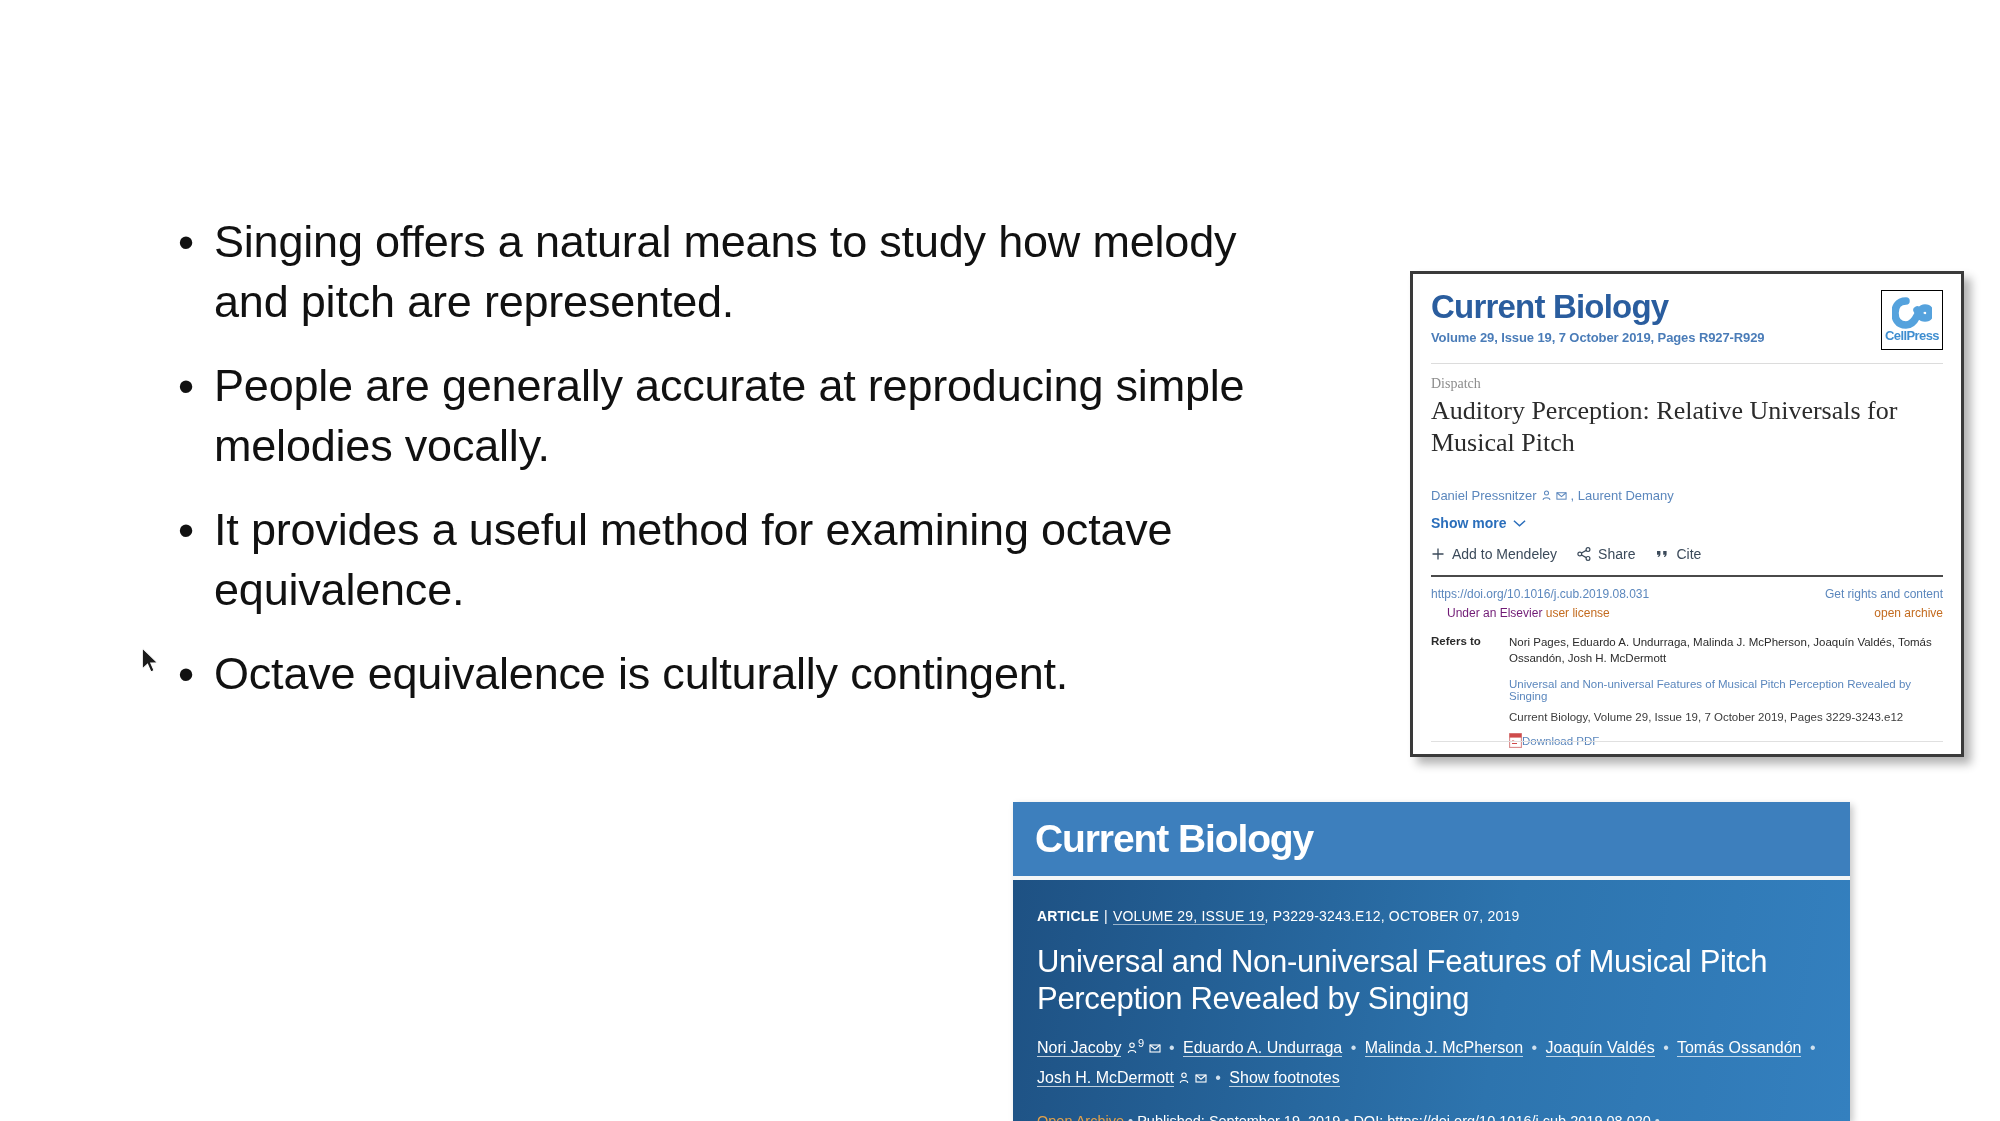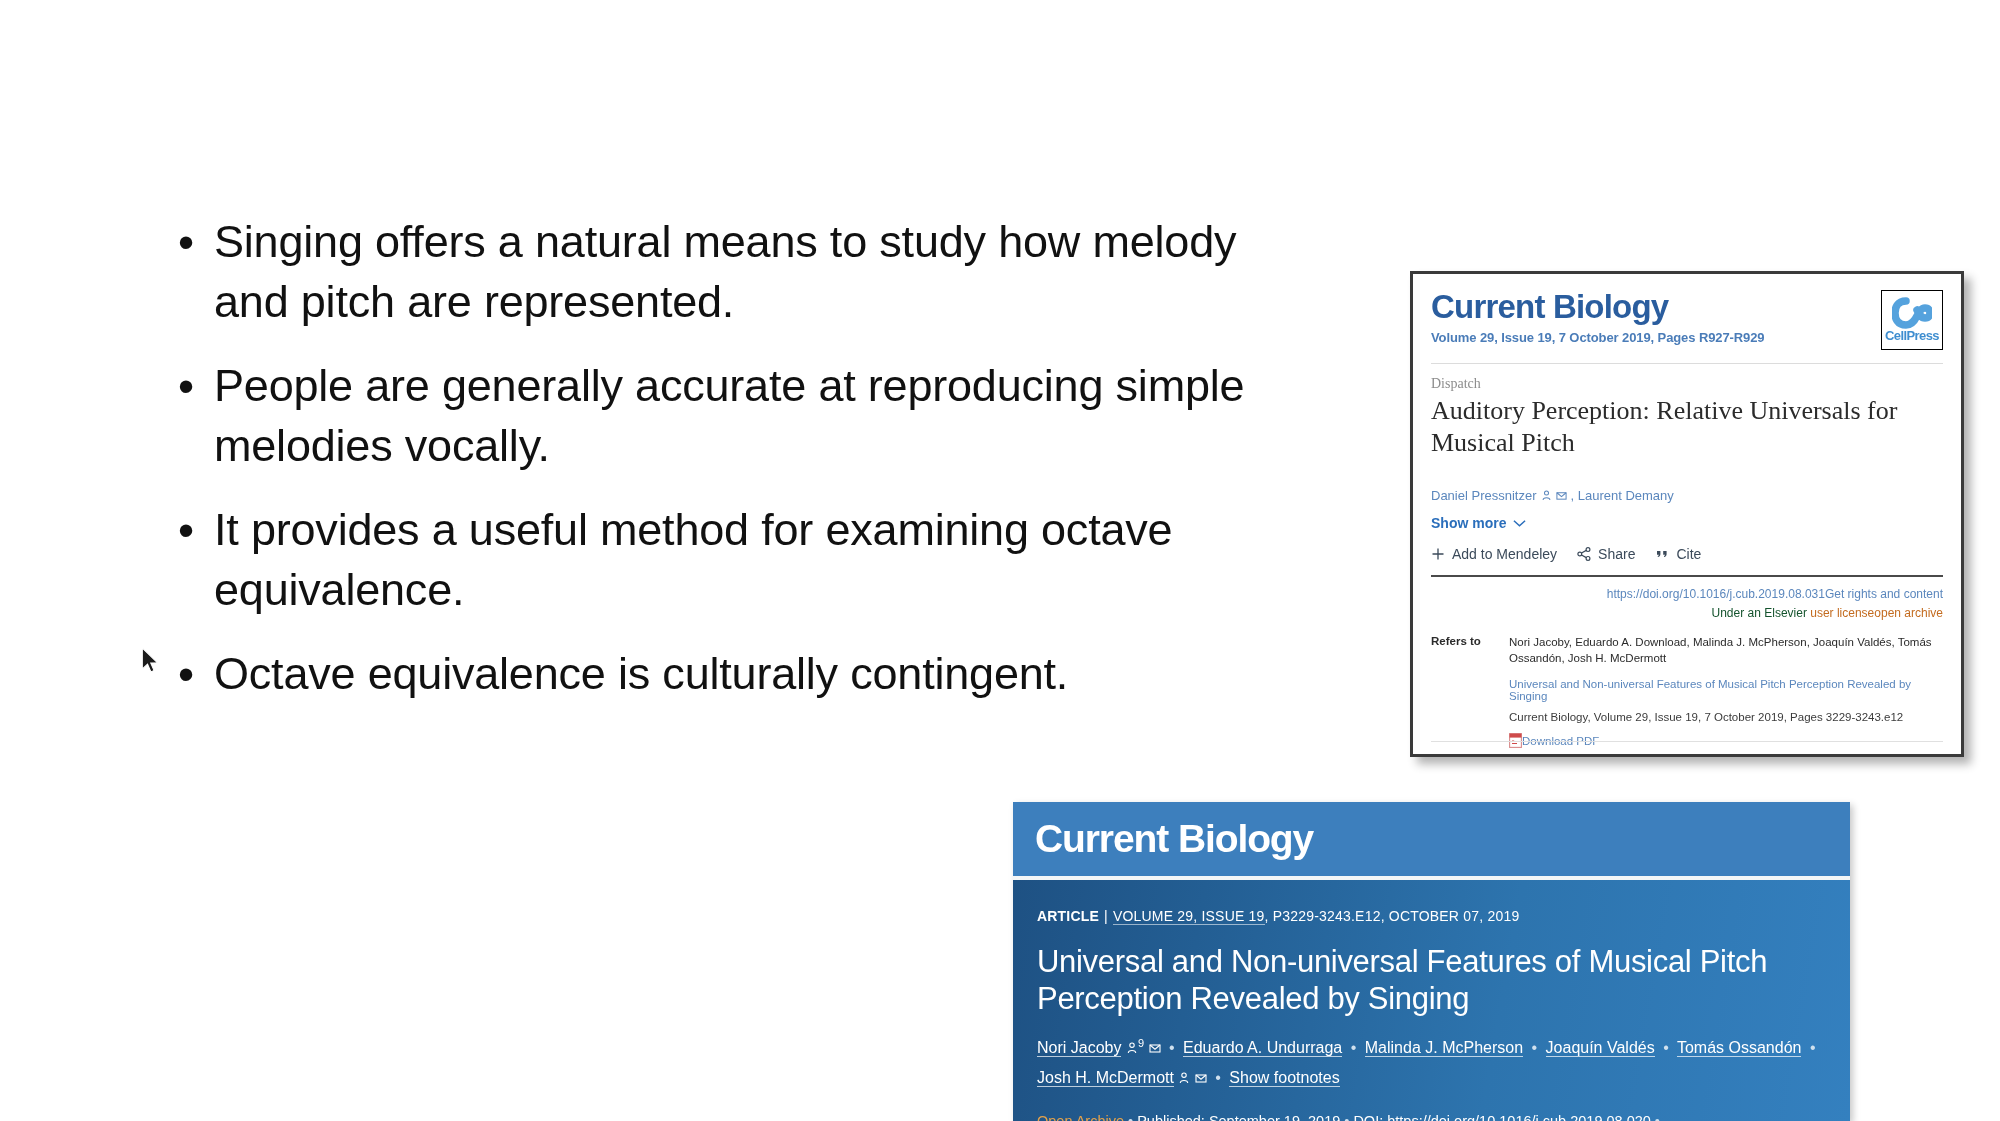--- a/index.html
+++ b/index.html
@@ -181,29 +181,29 @@
     margin-top: 15px;
     font-family: "Liberation Sans", sans-serif;
     font-size: 14px;
     color: #3b4a5a;
   }
   .sd-action { display: flex; align-items: center; gap: 7px; }
   .act-ico { width: 14px; height: 14px; display: block; }
   .sd-rule2 { height: 2px; background: #4a4a4a; margin: 13px 0 10px 0; }
   .sd-meta-row {
     display: flex;
-    justify-content: flex-end;
+    justify-content: space-between;
     align-items: baseline;
     font-family: "Liberation Sans", sans-serif;
     font-size: 12px;
     margin-bottom: 5px;
   }
   .doi-link { color: #5b87bd; }
   .rights-link { color: #5b87bd; }
-  .lic-text { color: #14532d; }
+  .lic-text { color: #701a75; margin-left: 16px; }
   .lic-link { color: #c36b1f; }
   .oa-link { color: #c36b1f; }
   .sd-refers {
     display: flex;
     margin-top: 15px;
     font-family: "Liberation Sans", sans-serif;
     font-size: 11.5px;
   }
   .refers-label {
     flex: 0 0 78px;
@@ -402,21 +402,21 @@
       <div class="sd-meta-row">
         <span>
           <span class="lic-text">Under an Elsevier </span><span class="lic-link">user license</span>
         </span>
         <span class="oa-link">open archive</span>
       </div>
 
       <div class="sd-refers">
         <div class="refers-label">Refers to</div>
         <div class="refers-body">
-          <div class="refers-authors">Nori Jacoby, Eduardo A. Download, Malinda J. McPherson, Joaquín Valdés, Tomás Ossandón, Josh H. McDermott</div>
+          <div class="refers-authors">Nori Pages, Eduardo A. Undurraga, Malinda J. McPherson, Joaquín Valdés, Tomás Ossandón, Josh H. McDermott</div>
           <div class="refers-title">Universal and Non-universal Features of Musical Pitch Perception Revealed by Singing</div>
           <div class="refers-src">Current Biology, Volume 29, Issue 19, 7 October 2019, Pages 3229-3243.e12</div>
           <div class="refers-pdf">
             <svg class="pdf-ico" viewBox="0 0 13 15">
               <rect x="0.6" y="0.6" width="11.8" height="13.8" fill="#ffffff" stroke="#d98b8b" stroke-width="1.1"></rect>
               <rect x="0.6" y="0.6" width="11.8" height="4" fill="#cf4b4b"></rect>
               <path d="M3 8 h2.2 M3 10.5 h5" stroke="#cf4b4b" stroke-width="1"></path>
             </svg>
             <span>Download PDF</span>
           </div>

